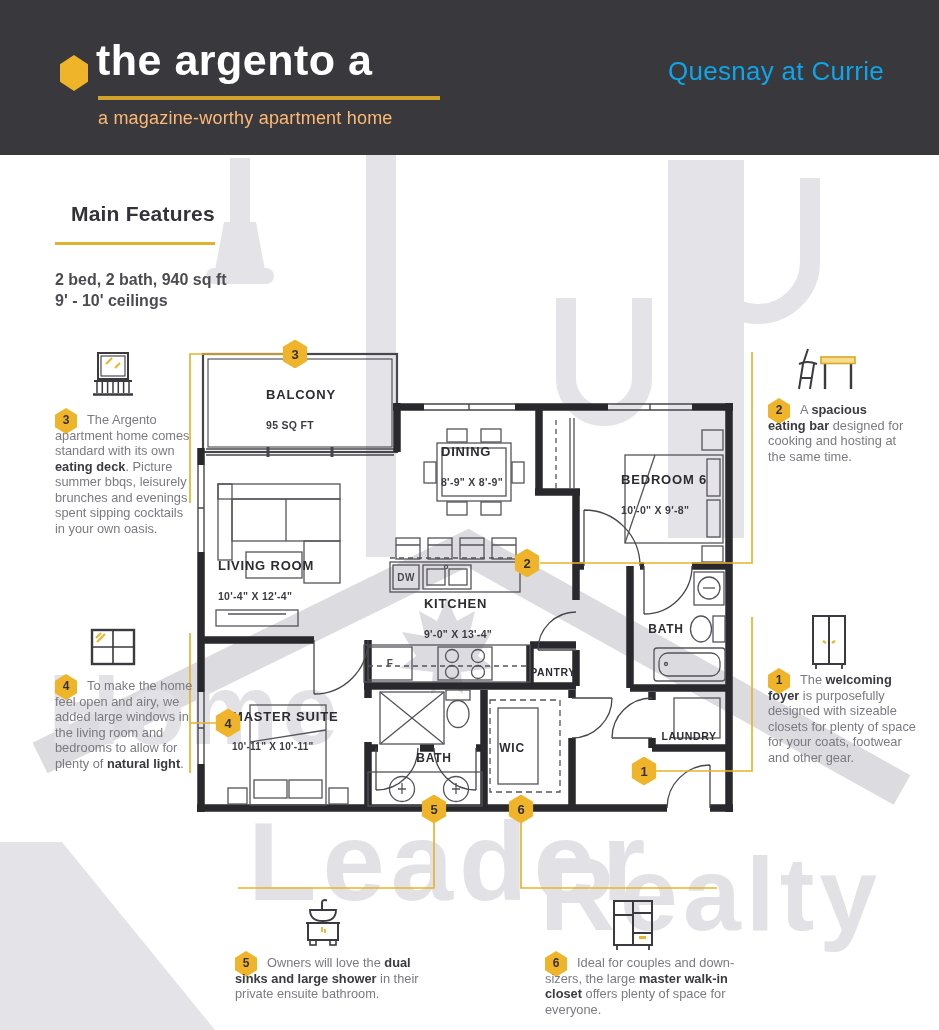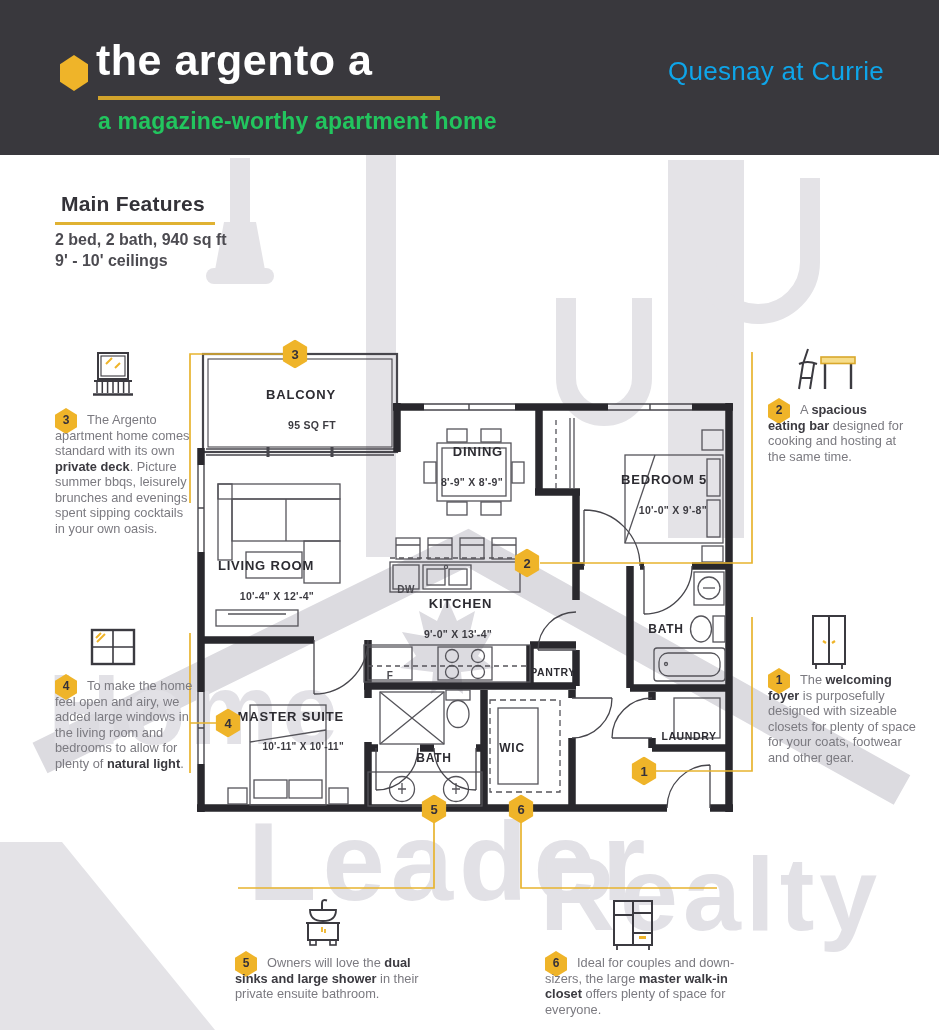--- a/index.html
+++ b/index.html
@@ -7,42 +7,42 @@
         font-family:"Liberation Sans","DejaVu Sans",sans-serif;}
   svg{position:absolute;left:0;top:0;}
 
   
   .hdr{position:absolute;left:0;top:0;width:939px;height:155px;background:#39383D;z-index:6;}
   .hdr-hex{position:absolute;left:60px;top:55px;width:28px;height:36px;background:#EFB429;
            clip-path:polygon(50% 0,100% 26%,100% 74%,50% 100%,0 74%,0 26%);}
   .hdr-title{position:absolute;left:96px;top:36px;font-size:43px;font-weight:800;color:#ffffff;
              letter-spacing:.5px;white-space:nowrap;}
   .hdr-rule{position:absolute;left:98px;top:96px;width:342px;height:4px;background:#D2A32B;}
-  .hdr-sub{position:absolute;left:98px;top:108px;font-size:23px;font-weight:700;color:#22c55e;
+  .hdr-sub{position:absolute;left:98px;top:108px;font-size:18px;font-weight:400;color:#fdba74;
            letter-spacing:.2px;white-space:nowrap;}
   .hdr-project{position:absolute;right:55px;top:56px;font-size:26px;font-weight:500;color:#0ea5e9;
                letter-spacing:.3px;white-space:nowrap;}
 
   
   .feat{position:absolute;left:55px;top:186px;z-index:4;}
-  .feat h2{margin:6px;font-size:21px;font-weight:800;color:#333238;letter-spacing:.2px;}
+  .feat h2{margin:16px;font-size:21px;font-weight:800;color:#333238;letter-spacing:.2px;}
   .feat-rule{width:160px;height:3px;background:#E0B232;margin-top:5px;}
-  .feat-lines{margin-top:4px;font-size:16px;font-weight:700;color:#4C4B51;line-height:21px;}
-
-  
-  .rlab{position:absolute;transform:translate(-50%,-50%);text-align:right;z-index:3;}
+  .feat-lines{margin-top:24px;font-size:16px;font-weight:700;color:#4C4B51;line-height:21px;}
+
+  
+  .rlab{position:absolute;transform:translate(-50%,-50%);text-align:left;z-index:3;}
   .rname{font-size:13px;font-weight:800;color:#2D2C32;letter-spacing:.8px;white-space:nowrap;}
   .rdim{font-size:10.5px;font-weight:600;color:#3C3B41;letter-spacing:.3px;margin-top:17px;white-space:nowrap;}
   .rlab.sm .rname{font-size:10.5px;letter-spacing:.6px;}
   .rlab.md .rname{font-size:12px;}
   .rlab.wrap{width:112px;}
   .rlab.wrap .rname{white-space:normal;line-height:14px;}
   .rlab.wrap .rdim{font-size:10px;}
   .alab{position:absolute;transform:translate(-50%,-50%);font-size:10px;font-weight:700;
-        color:#4A494F;letter-spacing:.5px;z-index:3;margin-top:12px;}
+        color:#4A494F;letter-spacing:.5px;z-index:3;}
 
   
   .hex{background:#EFB429;clip-path:polygon(50% 0,100% 26%,100% 74%,50% 100%,0 74%,0 26%);
        display:flex;align-items:center;justify-content:center;font-weight:800;color:#35313a;}
   .hexm{position:absolute;width:25px;height:29px;font-size:13px;transform:translate(-50%,-50%);z-index:5;}
   .hexb{position:absolute;left:0;top:-4px;width:22px;height:26px;font-size:12px;}
 
   
   .co{position:absolute;font-size:12.8px;line-height:15.5px;color:#7B7A80;z-index:4;}
   .co-text{position:relative;text-indent:32px;}
@@ -240,21 +240,21 @@
 
   <div class="rlab" style="left:301px;top:409px">
     <div class="rname">BALCONY</div>
     <div class="rdim">95 SQ FT</div>
   </div>
   <div class="rlab" style="left:472px;top:466px">
     <div class="rname">DINING</div>
     <div class="rdim">8'-9" X 8'-9"</div>
   </div>
   <div class="rlab" style="left:664px;top:494px">
-    <div class="rname">BEDROOM 5</div>
+    <div class="rname">BEDROOM 6</div>
     <div class="rdim">10'-0" X 9'-8"</div>
   </div>
   <div class="rlab" style="left:266px;top:580px">
     <div class="rname">LIVING ROOM</div>
     <div class="rdim">10'-4" X 12'-4"</div>
   </div>
   <div class="rlab" style="left:458px;top:618px">
     <div class="rname">KITCHEN</div>
     <div class="rdim">9'-0" X 13'-4"</div>
   </div>
@@ -340,21 +340,21 @@
       <rect x="6" y="2" width="38" height="44"></rect>
         <path d="M25,2 V46"></path>
       <path d="M6,16 H25 M25,14 H44 M25,34 H44"></path>
       <path d="M9,46 V51 M41,46 V51" stroke-width="1.8"></path>
     </g>
     <rect x="31" y="37" width="7" height="3" fill="#EFB429"></rect>
   </svg>
 
   <div class="co" style="left:55px;top:412px;width:140px">
     <div class="hex hexb">3</div>
-    <div class="co-text"><span>The Argento apartment home comes standard with its own </span><span class="b">private deck</span><span>. Picture summer bbqs, leisurely brunches and evenings spent sipping cocktails in your own oasis.</span></div>
+    <div class="co-text"><span>The Argento apartment home comes standard with its own </span><span class="b">eating deck</span><span>. Picture summer bbqs, leisurely brunches and evenings spent sipping cocktails in your own oasis.</span></div>
   </div>
 
   <div class="co" style="left:768px;top:402px;width:140px">
     <div class="hex hexb">2</div>
     <div class="co-text"><span>A </span><span class="b">spacious eating bar</span><span> designed for cooking and hosting at the same time.</span></div>
   </div>
 
   <div class="co" style="left:55px;top:678px;width:148px">
     <div class="hex hexb">4</div>
     <div class="co-text"><span>To make the home feel open and airy, we added large windows in the living room and bedrooms to allow for plenty of </span><span class="b">natural light</span><span>.</span></div>

